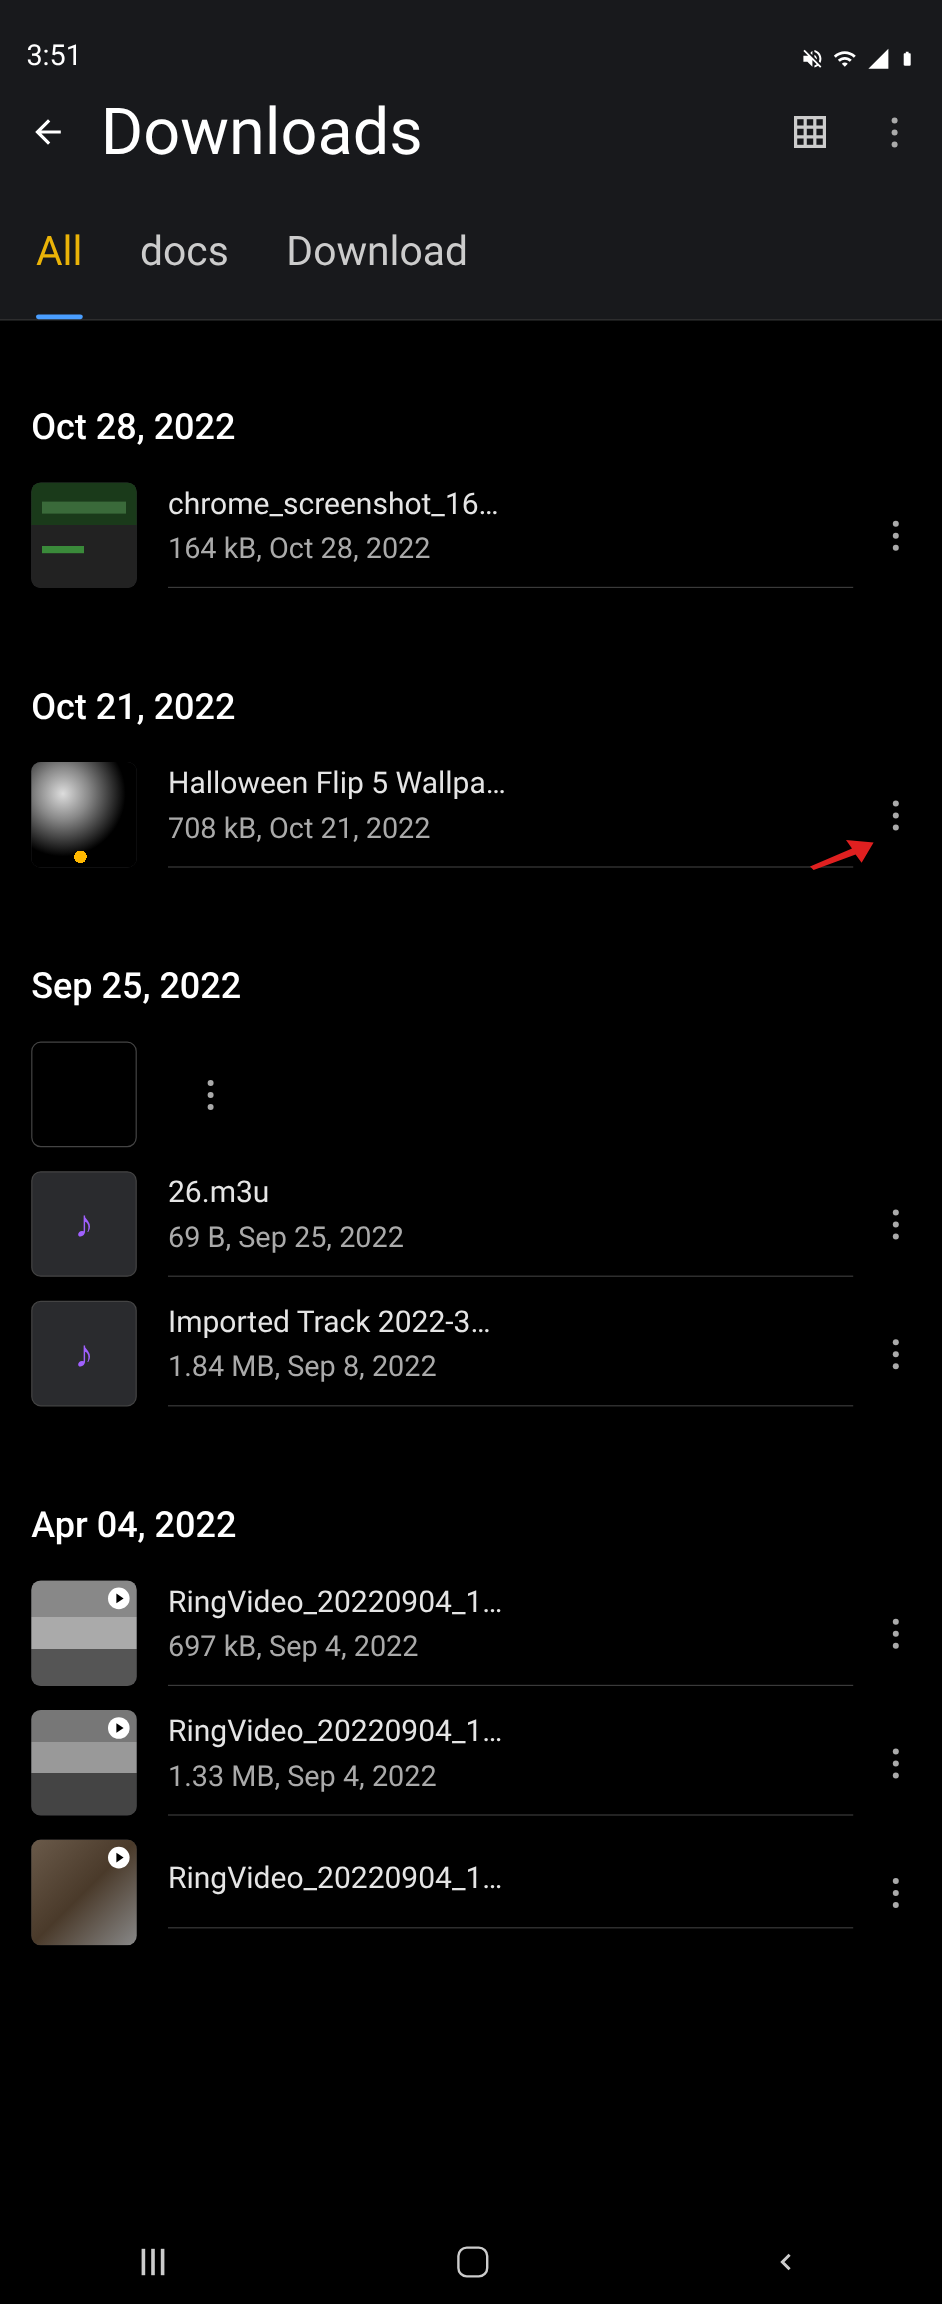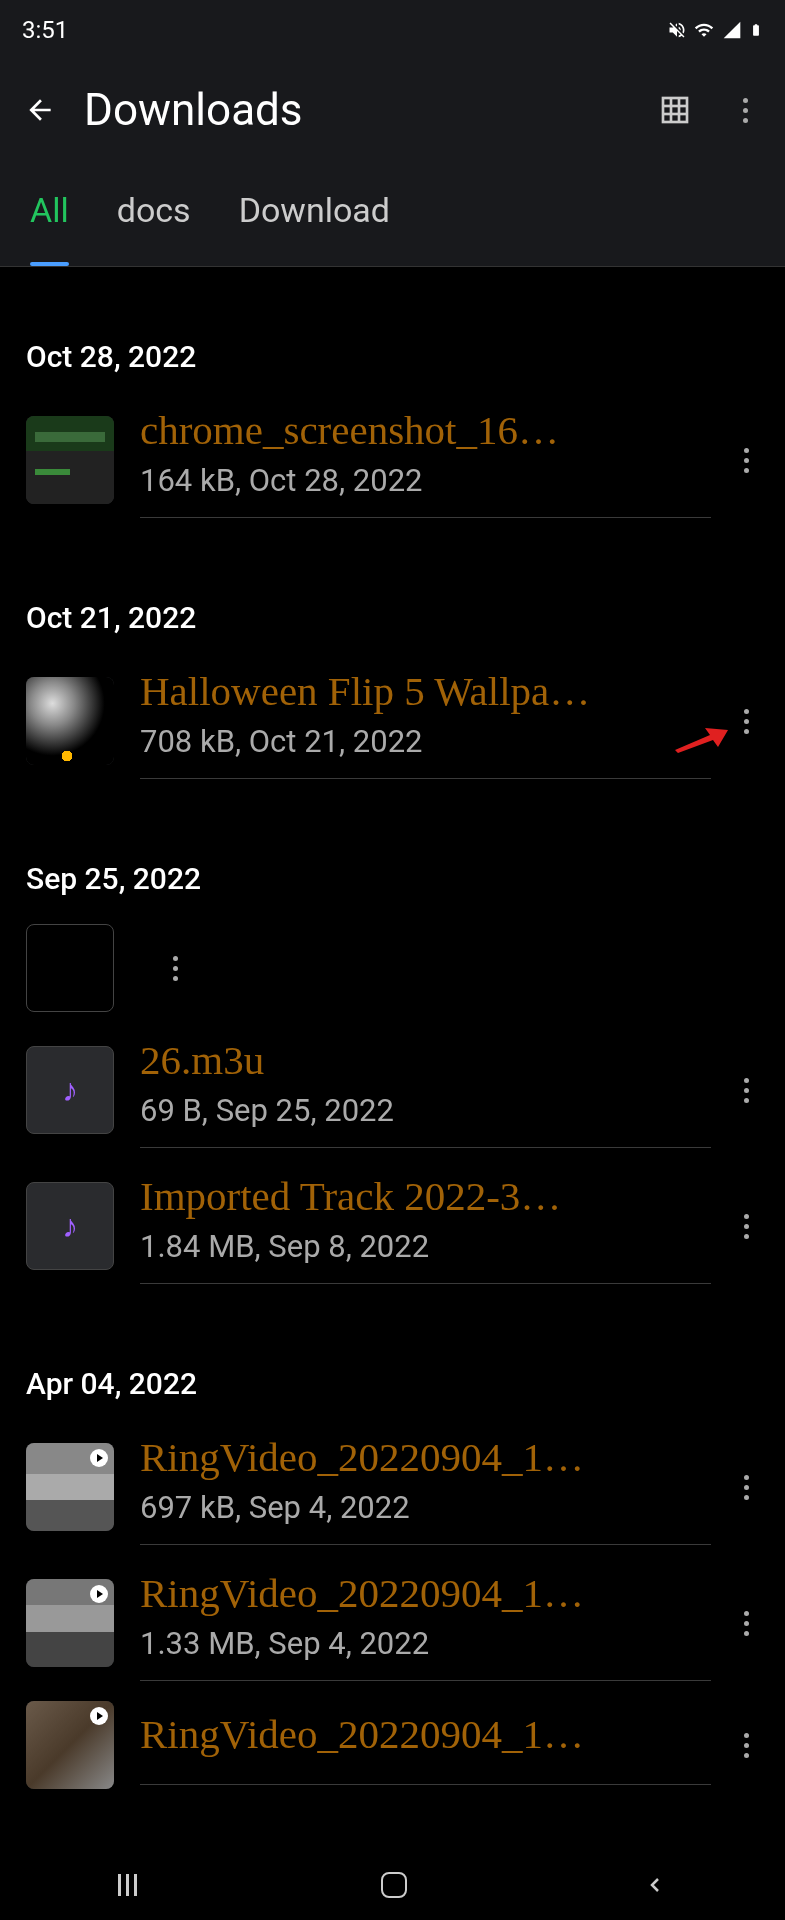--- a/index.html
+++ b/index.html
@@ -13,21 +13,21 @@
     background: #000;
     color: #fff;
     font-family: Roboto, -apple-system, sans-serif;
     overflow: hidden;
     position: relative;
   }
   .status-bar {
     height: 60px;
     display: flex;
     justify-content: space-between;
-    align-items: center;
+    align-items: flex-end;
     padding: 0 22px;
     background: #18191c;
   }
   .status-time {
     font-size: 24px;
     font-weight: 400;
   }
   .status-icons {
     display: flex;
     gap: 6px;
@@ -42,21 +42,21 @@
   }
   .back-arrow {
     width: 40px;
     height: 40px;
     display: flex;
     align-items: center;
     justify-content: center;
     margin-right: 24px;
   }
   .app-title {
-    font-size: 44px;
+    font-size: 54px;
     font-weight: 400;
     flex: 1;
   }
   .grid-icon {
     width: 40px;
     height: 40px;
     display: flex;
     align-items: center;
     justify-content: center;
     margin-right: 30px;
@@ -76,21 +76,21 @@
     gap: 48px;
     border-bottom: 1px solid #333;
   }
   .tab {
     font-size: 34px;
     color: #ccc;
     padding-bottom: 16px;
     position: relative;
   }
   .tab.active {
-    color: #22c55e;
+    color: #eab308;
   }
   .tab.active::after {
     content: '';
     position: absolute;
     bottom: -20px;
     left: 0;
     right: 0;
     height: 4px;
     background: #4a9eff;
     border-radius: 2px;
@@ -214,30 +214,29 @@
     margin-left: 1px;
   }
   .file-info {
     flex: 1;
     min-width: 0;
     border-bottom: 1px solid #3a3a3a;
     padding-bottom: 18px;
     padding-top: 4px;
   }
   .file-name {
-    font-size: 41px;
-    color: #a16207;
+    font-size: 25px;
+    color: #e5e5e5;
     white-space: nowrap;
     overflow: hidden;
     text-overflow: ellipsis;
     margin-bottom: 8px;
-    font-family: Liberation Serif, serif;
   }
   .file-meta {
-    font-size: 31px;
+    font-size: 24px;
     color: #aaa;
   }
   .file-more {
     width: 50px;
     height: 50px;
     display: flex;
     align-items: center;
     justify-content: center;
     flex-shrink: 0;
     margin-left: 10px;

